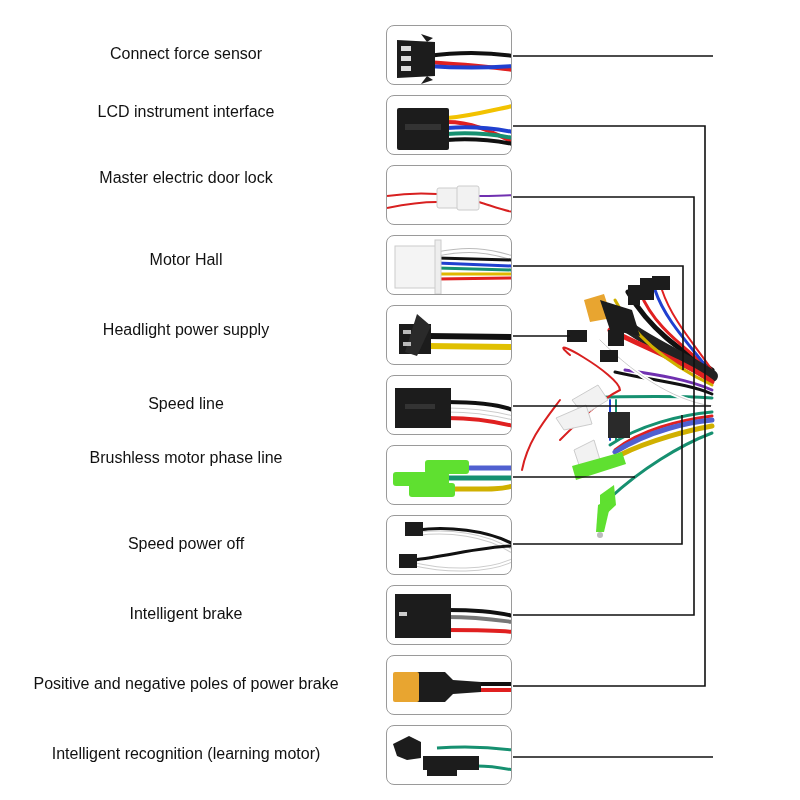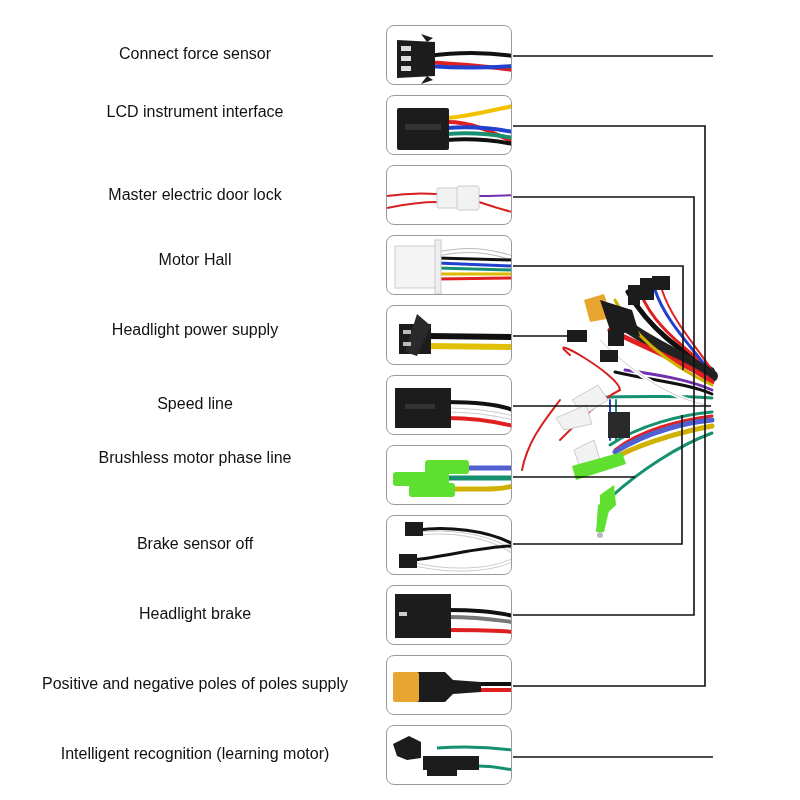--- a/index.html
+++ b/index.html
@@ -1,43 +1,43 @@
 <!DOCTYPE html>
 <html><head>
   <meta charset="utf-8">
   <style>
     html, body { margin: 0; padding: 0; background: #ffffff; }
     body { width: 800px; height: 800px; position: relative; overflow: hidden; font-family: "Liberation Sans", sans-serif; }
     .label {
       position: absolute; left: 0; width: 372px; text-align: center;
-      font-size: 16px; color: #111; line-height: 20px; white-space: nowrap; padding-left: 9px;
+      font-size: 16px; color: #111; line-height: 20px; white-space: nowrap;
     }
     .box {
       position: absolute; left: 386px; width: 126px; height: 60px;
       border: 1.5px solid #9a9a9a; border-radius: 8px; background: #fff;
       overflow: hidden; box-sizing: border-box;
     }
     .box svg { position: absolute; left: 0; top: 0; }
     #lines { position: absolute; left: 0; top: 0; }
     #harness { position: absolute; left: 0; top: 0; }
   </style>
 </head>
 <body>
 
 <div>
   <div class="label" style="top:44px">Connect force sensor</div>
   <div class="label" style="top:102px">LCD instrument interface</div>
-  <div class="label" style="top:185px">Master electric door lock</div>
+  <div class="label" style="top:168px">Master electric door lock</div>
   <div class="label" style="top:250px">Motor Hall</div>
   <div class="label" style="top:320px">Headlight power supply</div>
   <div class="label" style="top:394px">Speed line</div>
   <div class="label" style="top:448px">Brushless motor phase line</div>
-  <div class="label" style="top:534px">Brake sensor off</div>
-  <div class="label" style="top:604px">Headlight brake</div>
-  <div class="label" style="top:674px">Positive and negative poles of poles supply</div>
+  <div class="label" style="top:534px">Speed power off</div>
+  <div class="label" style="top:604px">Intelligent brake</div>
+  <div class="label" style="top:674px">Positive and negative poles of power brake</div>
   <div class="label" style="top:744px">Intelligent recognition (learning motor)</div>
 </div>
 
 <div class="box" style="top:25px">
   <svg width="126" height="60">
     <path d="M40 30 C70 26 100 26 126 30" stroke="#111" stroke-width="4" fill="none"></path>
     <path d="M40 36 C70 38 100 40 126 44" stroke="#e02020" stroke-width="4" fill="none"></path>
     <path d="M40 40 C70 42 100 42 126 40" stroke="#2040d0" stroke-width="4" fill="none"></path>
     <polygon points="10,14 48,16 48,50 10,52" fill="#1c1c1c"></polygon>
     <polygon points="34,8 46,12 40,16" fill="#1c1c1c"></polygon>

